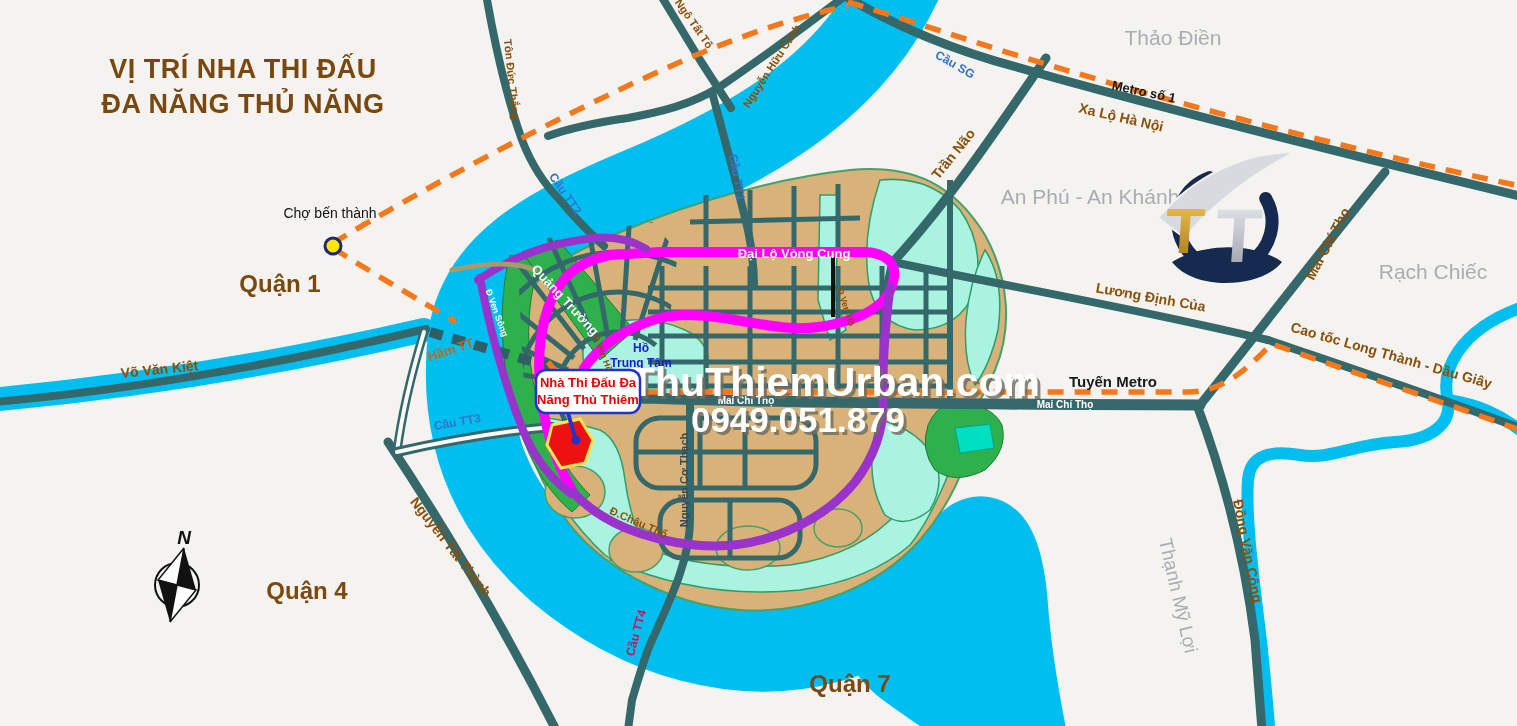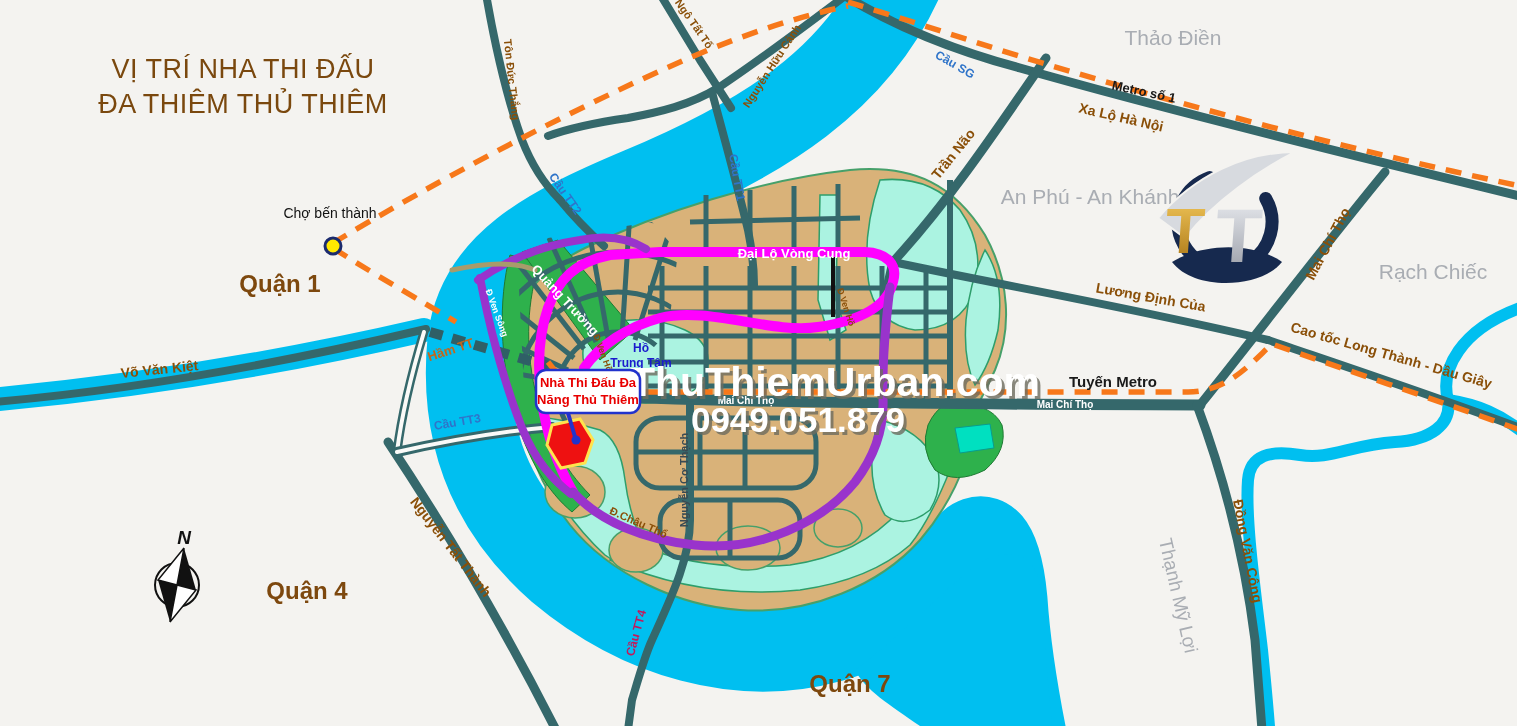--- a/index.html
+++ b/index.html
@@ -1,20 +1,20 @@
 <!DOCTYPE html>
 <html><head>
 <meta charset="utf-8">
 <style>
   html,body{margin:0;padding:0;background:#e8e8e8;}
   .stage{position:relative;width:1517px;height:726px;overflow:hidden;background:#F4F3F0;
          font-family:"Liberation Sans", sans-serif;}
   .stage svg{position:absolute;left:0;top:0;}
   .map-title{position:absolute;left:58px;top:52px;width:370px;text-align:center;
-             color:#7a480e;font-weight:normal;font-size:27px;line-height:1.3;letter-spacing:.5px;}
+             color:#7a480e;font-weight:bold;font-size:27px;line-height:1.3;letter-spacing:.5px;}
   
   text{font-family:"Liberation Sans", sans-serif;}
   .lbl-district{fill:#7d480e;font-size:24px;font-weight:bold;}
   .lbl-area{fill:#A9ADB3;font-size:21px;}
   .lbl-area-sm{fill:#A9ADB3;font-size:19px;}
   .lbl-road{fill:#8a4f08;font-size:14px;font-weight:bold;}
   .lbl-road-sm{fill:#8a4f08;font-size:11px;font-weight:bold;}
   .lbl-bridge{fill:#2F74C9;font-size:12px;font-weight:bold;}
   .lbl-tunnel{fill:#C4661A;font-size:13px;font-weight:bold;}
   .lbl-white{fill:#ffffff;font-weight:bold;}
@@ -260,15 +260,15 @@
     <polygon points="184,548 196,590 177,585" fill="#111"></polygon>
     <polygon points="184,548 158,580 177,585" fill="#FFF" stroke="#111" stroke-width="1.5"></polygon>
     <polygon points="170,622 158,580 177,585" fill="#111"></polygon>
     <polygon points="170,622 196,590 177,585" fill="#FFF" stroke="#111" stroke-width="1.5"></polygon>
     <text x="184" y="544" text-anchor="middle" font-size="19" font-weight="bold" font-style="italic" fill="#111">N</text>
   </g>
 </svg>
 
   <div class="map-title">
     <div>VỊ TRÍ NHA THI ĐẤU</div>
-    <div>ĐA THIÊM THỦ THIÊM</div>
+    <div>ĐA NĂNG THỦ NĂNG</div>
   </div>
 </div>
 
 </body></html>

